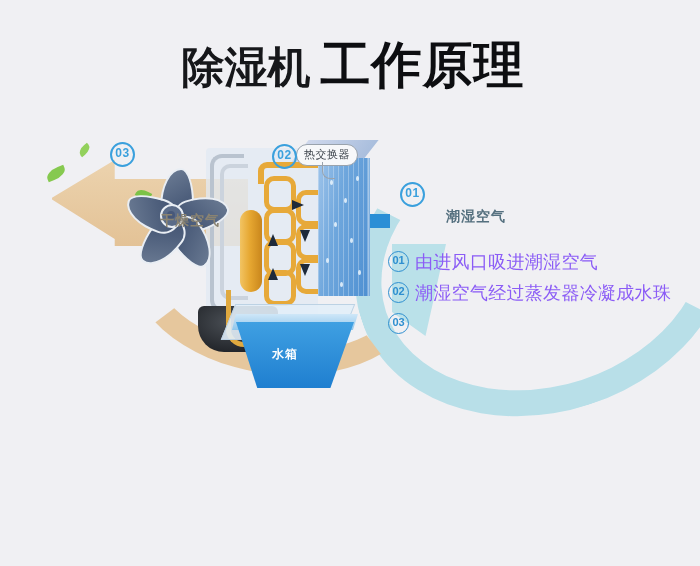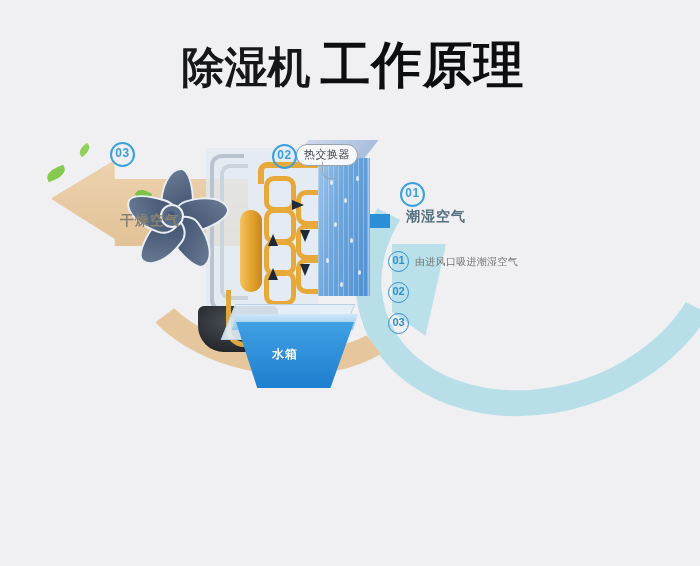--- a/index.html
+++ b/index.html
@@ -413,20 +413,21 @@
   .mark-02 { left: 272px; top: 26px; }
   .mark-01 { left: 400px; top: 64px; }
 
   
   .illus-label {
     position: absolute;
     font-size: 14px;
     color: #6b7480;
     letter-spacing: 1px;
     font-weight: 600;
+    margin-left: 40px;
   }
   .label-dry   { left: 120px; top: 94px; color:#8a8371; }
   .label-moist { left: 406px; top: 90px; color:#55707f; }
 
   
   .steps {
     position: absolute;
     left: 388px;
     top: 246px;
     width: 300px;
@@ -444,22 +445,22 @@
     border: 1.8px solid #2e8fd0;
     border-radius: 50%;
     color: #2e8fd0;
     font-size: 11px;
     font-weight: 700;
     line-height: 16px;
     text-align: center;
     margin-right: 6px;
   }
   .step-text {
-    font-size: 10px;
-    color: #737373;
+    font-size: 18px;
+    color: #8b5cf6;
     letter-spacing: .3px;
   }
 
   
   .overlay-headline {
     position: absolute;
     left: 0;
     top: 262px;
     width: 700px;
     text-align: center;
@@ -578,20 +579,21 @@
     <div class="illus-label label-moist">潮湿空气</div>
   </div>
 
   <div class="steps">
     <div class="step-item">
       <span class="step-num">01</span>
       <span class="step-text">由进风口吸进潮湿空气</span>
     </div>
     <div class="step-item">
       <span class="step-num">02</span>
+      <span class="step-text">潮湿空气经过蒸发器冷凝成水珠</span>
     </div>
     <div class="step-item">
       <span class="step-num">03</span>
     </div>
   </div>
 
 
   <div class="body-copy">
   </div>
 

